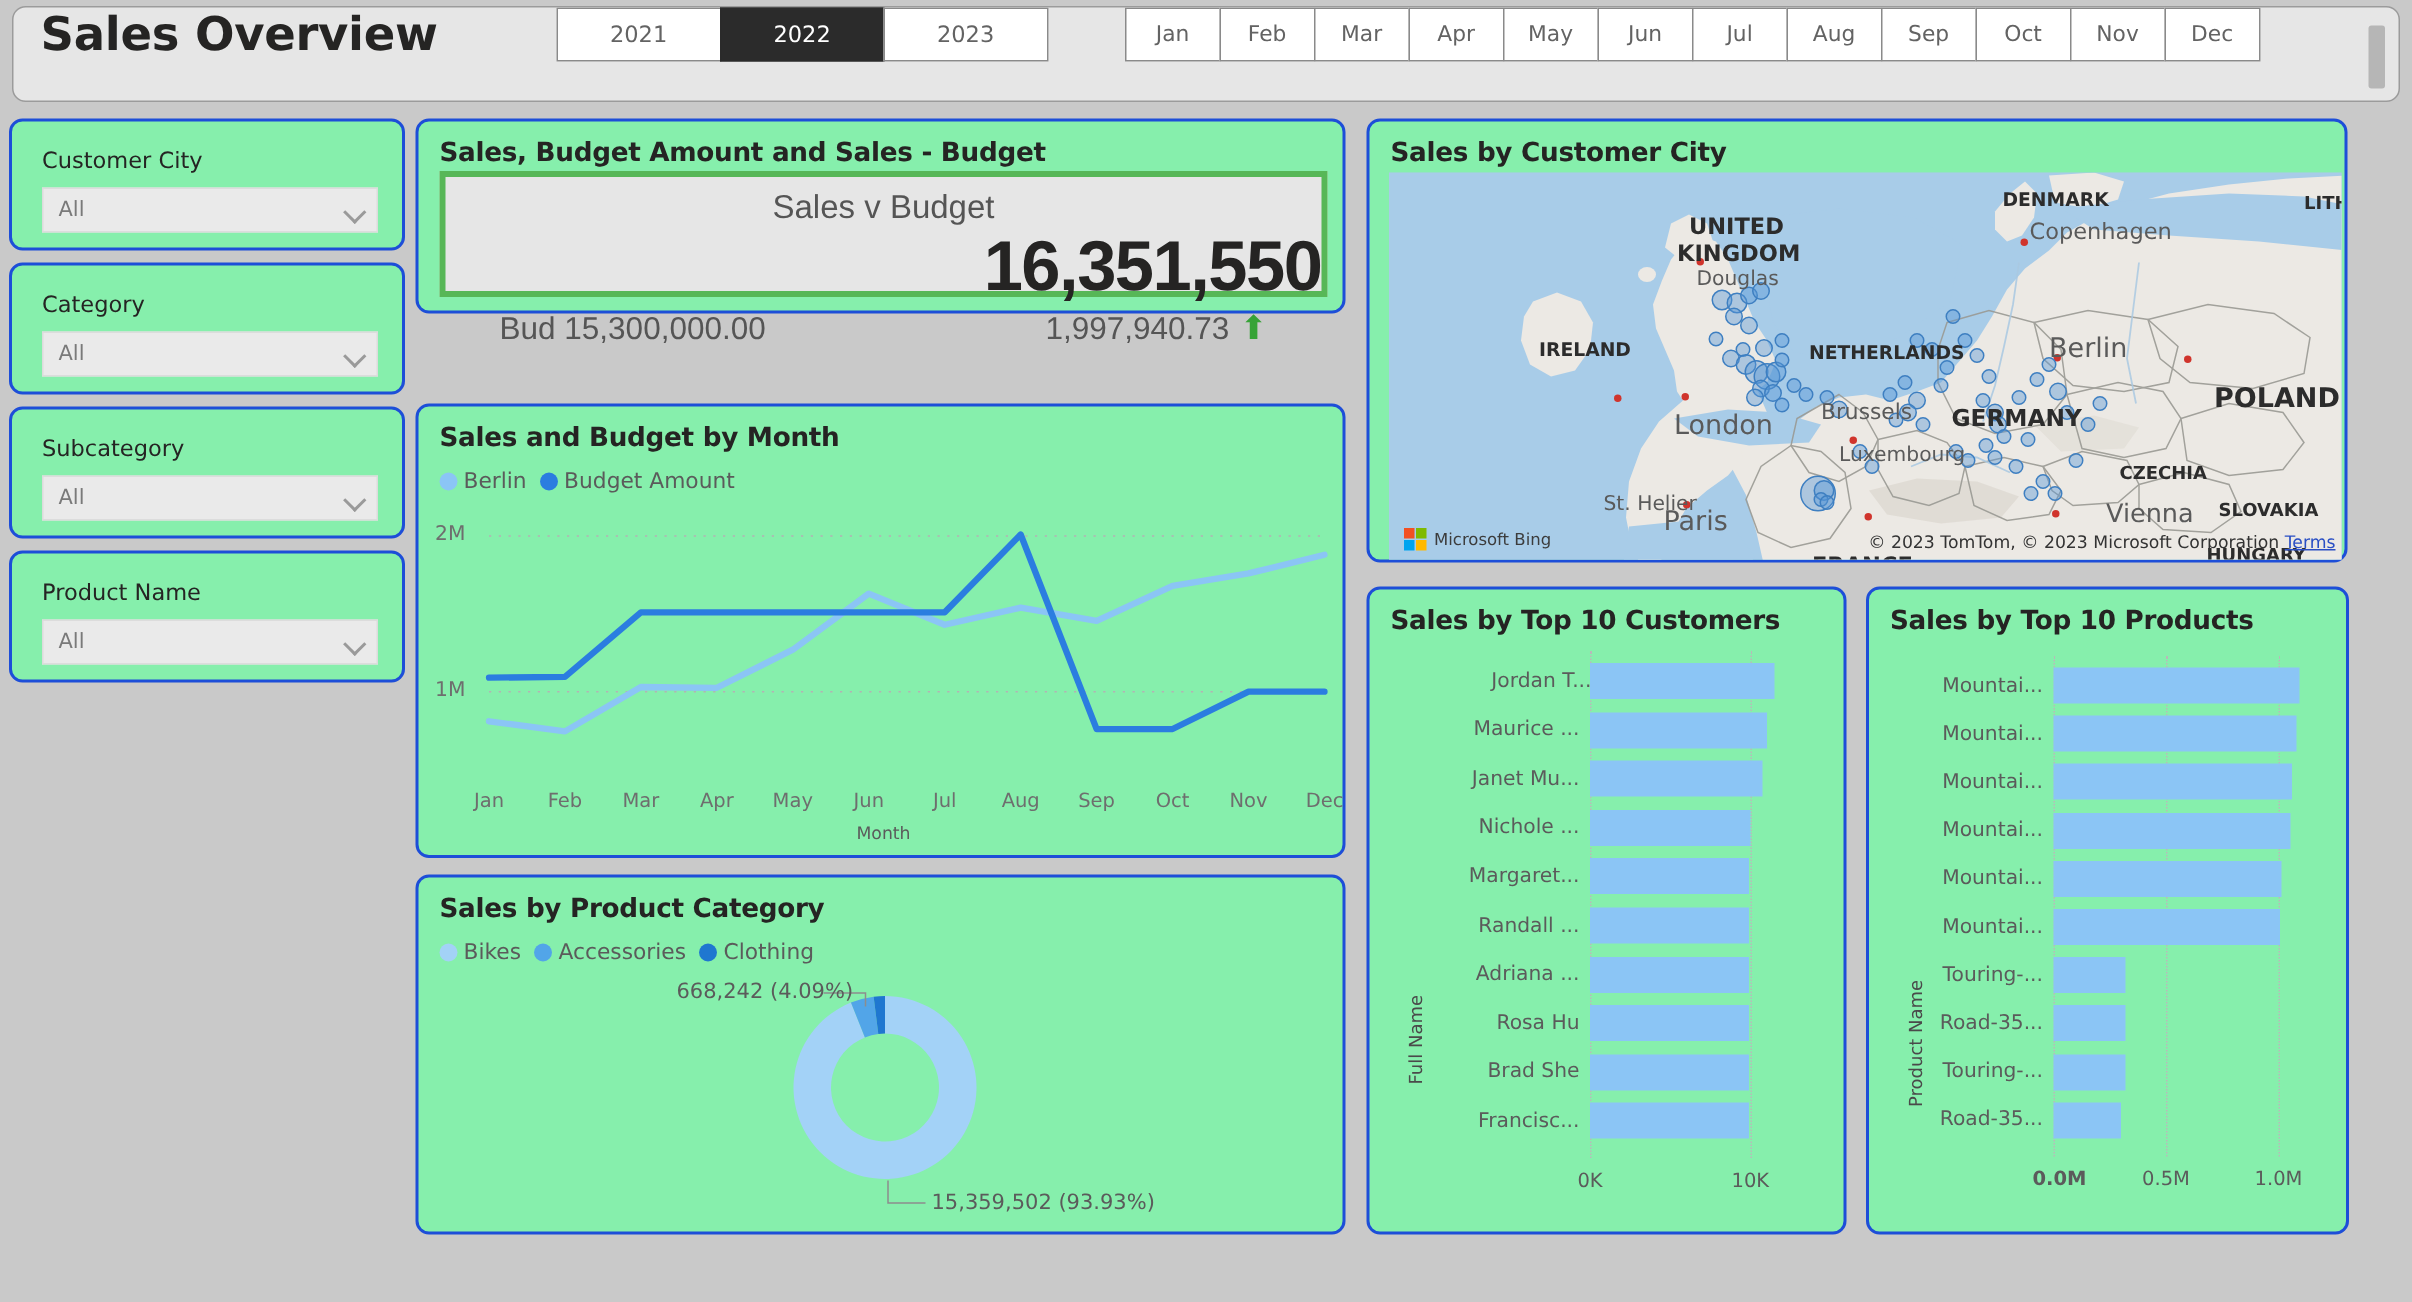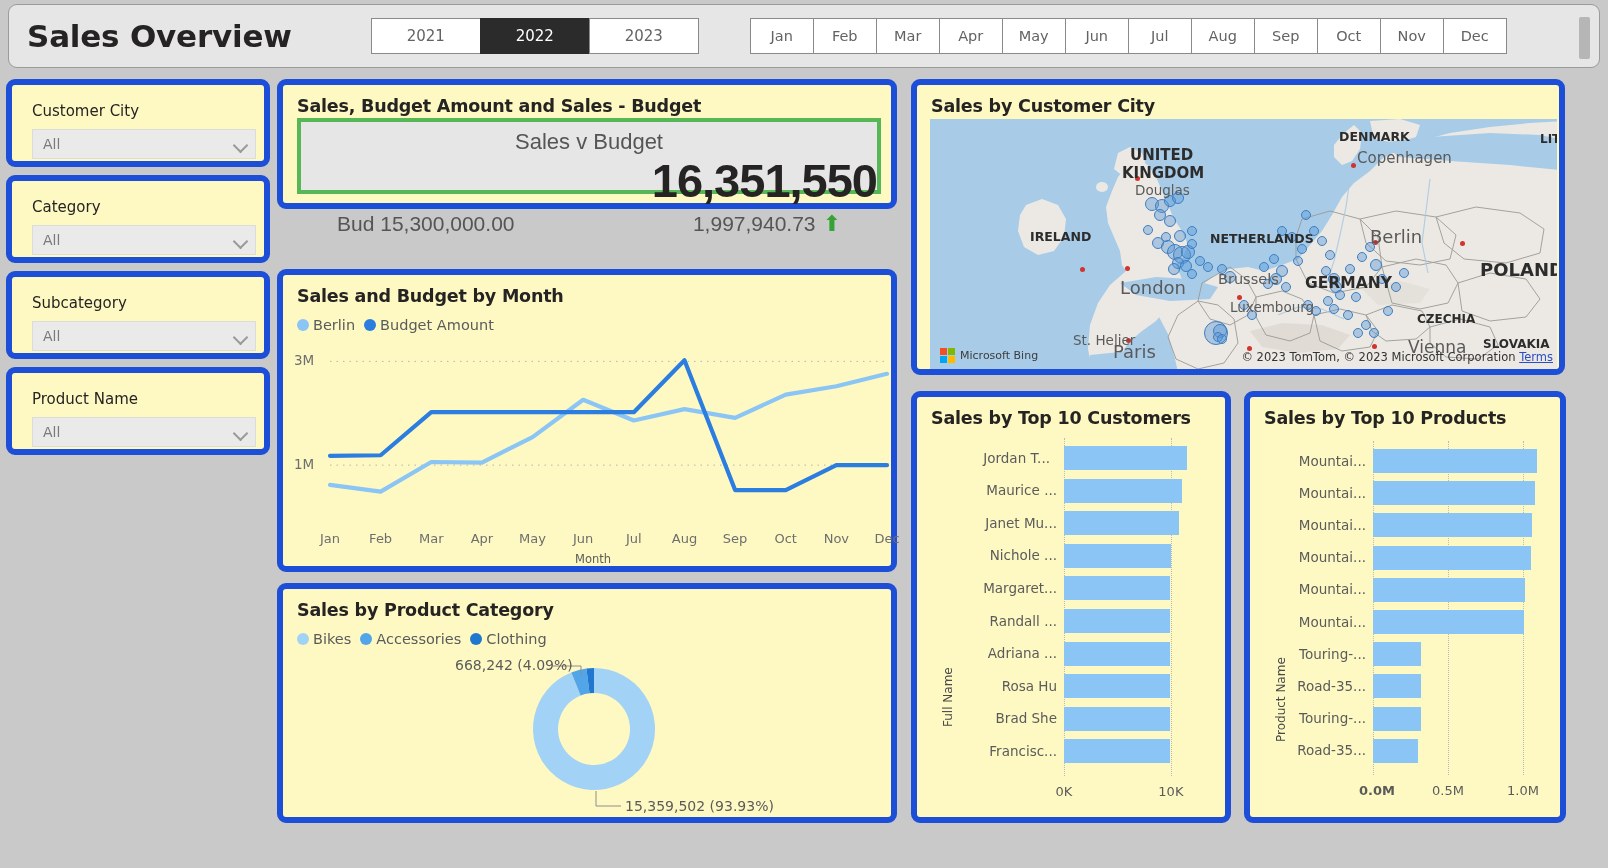--- a/index.html
+++ b/index.html
@@ -8,21 +8,21 @@
     background: #c9c9c9;
     font-family: "DejaVu Sans", "Liberation Sans", sans-serif;
     overflow: hidden;
   }
   .page { position: relative; width: 1608px; height: 868px; background: #c9c9c9; }
 
   
   .header {
     position: absolute; left: 8px; top: 4px; width: 1592px; height: 64px;
     background: #e6e6e6; border: 1px solid #9b9b9b; border-radius: 9px;
-    display: flex; align-items: center;
+    display: flex; align-items: flex-start;
   }
   .page-title {
     font-size: 31px; font-weight: bold; color: #252423;
     margin-left: 18px; letter-spacing: -0.2px; white-space: nowrap;
   }
   .year-group { display: flex; margin-left: 79px; }
   .yr-btn {
     width: 110px; height: 36px; background: #ffffff; border: 1px solid #8a8a8a;
     color: #636363; font-size: 15px; display: flex; align-items: center;
     justify-content: center; margin-right: -1px; cursor: pointer;
@@ -34,22 +34,22 @@
     color: #636363; font-size: 14.5px; display: flex; align-items: center;
     justify-content: center; margin-right: -1px; cursor: pointer;
   }
   .hdr-scroll {
     position: absolute; right: 9px; top: 12px; width: 11px; height: 42px;
     background: #b6b6b6; border-radius: 2px; cursor: pointer;
   }
 
   
   .panel {
-    position: absolute; background: #fef9c3;
-    border: 6px solid #1d4ed8; border-radius: 9px;
+    position: absolute; background: #86efac;
+    border: 2px solid #1d4ed8; border-radius: 9px;
   }
   .panel-title {
     font-size: 17.5px; color: #252423; font-weight: 600;
     position: absolute; left: 14px; top: 11px; letter-spacing: -0.2px;
   }
 
   
   .slicer { width: 264px; height: 88px; left: 6px; }
   .slicer-label {
     position: absolute; left: 20px; top: 17px;
@@ -232,21 +232,21 @@
         </div>
       </div>
     <div id="line-plot" style="position:absolute;left:0;top:0;right:0;bottom:0;">
         <svg width="620" height="303" style="position: absolute; left: 0px; top: 0px;">
           <line x1="47" x2="604" y1="190.125" y2="190.125" stroke="#b3b3b3" stroke-width="1" stroke-dasharray="1.5 5"></line>
           <line x1="47" x2="604" y1="86.375" y2="86.375" stroke="#b3b3b3" stroke-width="1" stroke-dasharray="1.5 5"></line>
           <polyline points="47,209.8375 97.63636363636363,216.58125 148.27272727272725,187.0125 198.9090909090909,187.53125 249.54545454545453,162.1125 300.1818181818182,124.76249999999999 350.8181818181818,145.5125 401.45454545454544,134.1 452.09090909090907,142.91875 502.72727272727275,119.57499999999999 553.3636363636364,111.275 604,98.82499999999999" fill="none" stroke="#8bc5f5" stroke-width="4.2" stroke-linejoin="round" stroke-linecap="round"></polyline>
           <polyline points="47,180.7875 97.63636363636363,180.26875 148.27272727272725,137.2125 198.9090909090909,137.2125 249.54545454545453,137.2125 300.1818181818182,137.2125 350.8181818181818,137.2125 401.45454545454544,85.3375 452.09090909090907,215.025 502.72727272727275,215.025 553.3636363636364,190.125 604,190.125" fill="none" stroke="#2b7de0" stroke-width="4.2" stroke-linejoin="round" stroke-linecap="round"></polyline>
         </svg>
         <div class="ax-y-lbl" style="left: 11px; top: 181.125px;">1M</div>
-        <div class="ax-y-lbl" style="left: 11px; top: 77.375px;">3M</div>
+        <div class="ax-y-lbl" style="left: 11px; top: 77.375px;">2M</div>
         <div class="ax-x-lbl" style="left: 29px; top: 256px; width: 36px; text-align: center;">Jan</div>
         <div class="ax-x-lbl" style="left: 79.6364px; top: 256px; width: 36px; text-align: center;">Feb</div>
         <div class="ax-x-lbl" style="left: 130.273px; top: 256px; width: 36px; text-align: center;">Mar</div>
         <div class="ax-x-lbl" style="left: 180.909px; top: 256px; width: 36px; text-align: center;">Apr</div>
         <div class="ax-x-lbl" style="left: 231.545px; top: 256px; width: 36px; text-align: center;">May</div>
         <div class="ax-x-lbl" style="left: 282.182px; top: 256px; width: 36px; text-align: center;">Jun</div>
         <div class="ax-x-lbl" style="left: 332.818px; top: 256px; width: 36px; text-align: center;">Jul</div>
         <div class="ax-x-lbl" style="left: 383.455px; top: 256px; width: 36px; text-align: center;">Aug</div>
         <div class="ax-x-lbl" style="left: 434.091px; top: 256px; width: 36px; text-align: center;">Sep</div>
         <div class="ax-x-lbl" style="left: 484.727px; top: 256px; width: 36px; text-align: center;">Oct</div>
@@ -462,21 +462,21 @@
   </div>
 
   <div class="panel cust-panel">
     <div class="panel-title">Sales by Top 10 Customers</div>
     <div class="vaxis-title" style="left:24px; top:330px;">Full Name</div>
     <div id="cust-plot" style="position:absolute;left:0;top:0;right:0;bottom:0;">
         <div class="gridv" style="left: 147px; top: 41px; height: 338px;"></div>
         <div class="ax-tick" style="left: 125px; top: 387px; width: 44px; text-align: center;">0K</div>
         <div class="gridv" style="left: 253.897px; top: 41px; height: 338px;"></div>
         <div class="ax-tick" style="left: 231.897px; top: 387px; width: 44px; text-align: center;">10K</div>
-        <div class="bar-cat" style="left: 15px; width: 118px; top: 52.5px;">Jordan T...</div>
+        <div class="bar-cat" style="left: 30px; width: 118px; top: 52.5px;">Jordan T...</div>
         <div class="bar-rect" style="left: 147px; top: 49px; width: 122.717px; height: 24px; background: rgb(139, 197, 245);"></div>
         <div class="bar-cat" style="left: 22px; width: 118px; top: 85.1px;">Maurice ...</div>
         <div class="bar-rect" style="left: 147px; top: 81.6px; width: 118.441px; height: 24px; background: rgb(139, 197, 245);"></div>
         <div class="bar-cat" style="left: 22px; width: 118px; top: 117.7px;">Janet Mu...</div>
         <div class="bar-rect" style="left: 147px; top: 114.2px; width: 115.021px; height: 24px; background: rgb(139, 197, 245);"></div>
         <div class="bar-cat" style="left: 22px; width: 118px; top: 150.3px;">Nichole ...</div>
         <div class="bar-rect" style="left: 147px; top: 146.8px; width: 106.897px; height: 24px; background: rgb(139, 197, 245);"></div>
         <div class="bar-cat" style="left: 22px; width: 118px; top: 182.9px;">Margaret...</div>
         <div class="bar-rect" style="left: 147px; top: 179.4px; width: 106.469px; height: 24px; background: rgb(139, 197, 245);"></div>
         <div class="bar-cat" style="left: 22px; width: 118px; top: 215.5px;">Randall ...</div>

